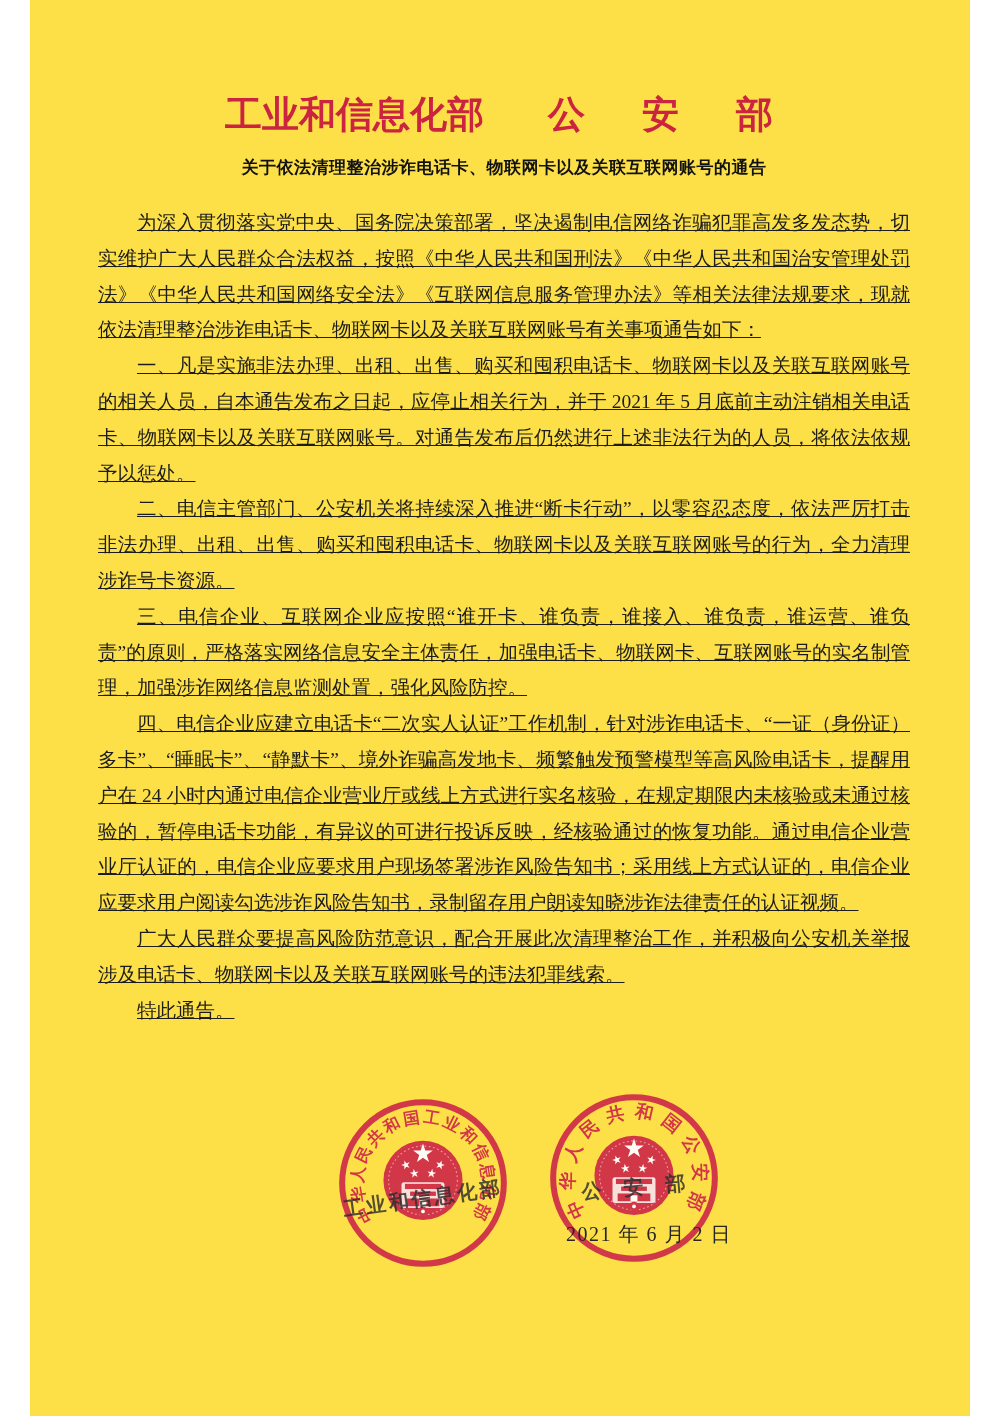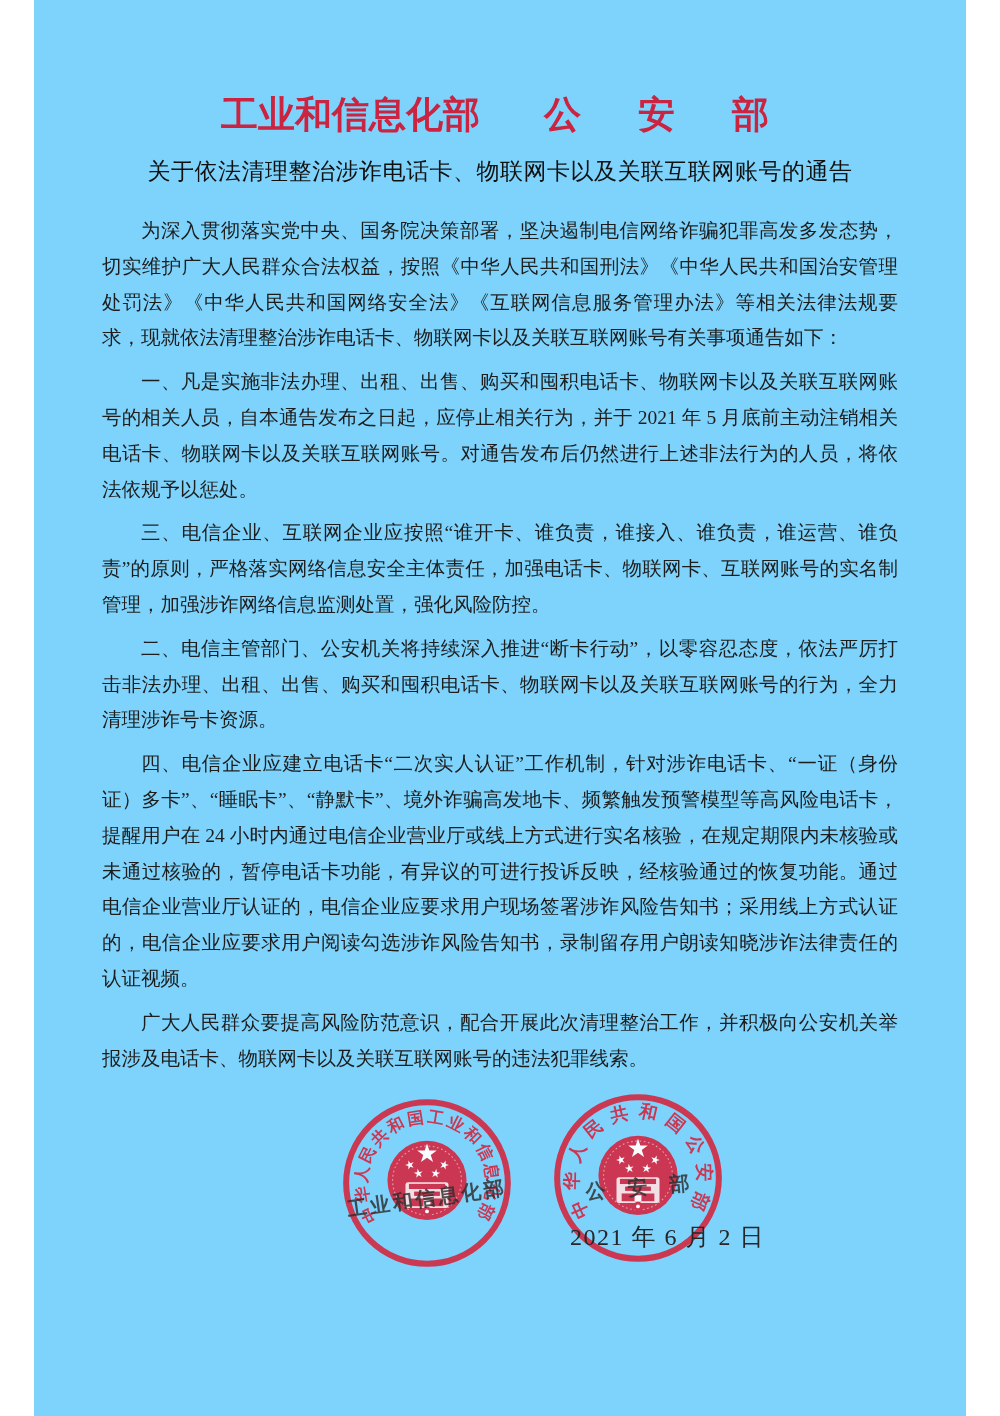--- a/index.html
+++ b/index.html
@@ -1,61 +1,63 @@
 <!DOCTYPE html>
 <html><head>
 <meta charset="utf-8">
 <style>
   html, body { margin: 0; padding: 0; background: #ffffff; }
   .page {
     position: relative;
     width: 932px;
     height: 1416px;
     margin: 0 auto;
-    background: #7dd3fc;
+    background: #fde047;
     overflow: hidden;
     font-family: "Liberation Serif", "DejaVu Serif", serif;
     color: #1d1d1d;
+    padding-left: 8px;
   }
   .header-row {
     display: flex;
     justify-content: center;
     align-items: baseline;
     gap: 64px;
     padding-top: 90px;
   }
   .ministry {
     font-size: 37px;
     font-weight: bold;
     color: #cb2440;
     font-family: "Liberation Serif", "DejaVu Serif", serif;
     white-space: pre;
   }
   .ministry-mps { letter-spacing: 10px; }
   .doc-title {
     margin: 16px 0 0 0;
     text-align: center;
-    font-size: 23px;
-    font-weight: normal;
+    font-size: 17px;
+    font-weight: bold;
     color: #111111;
     letter-spacing: 0.5px;
     font-family: "Liberation Serif", "DejaVu Serif", serif;
   }
   .body-text {
     width: 812px;
     margin: 26px auto 0 auto;
     font-size: 19.5px;
     line-height: 35.8px;
     text-align: justify;
     color: #1d1d1d;
   }
   .body-text p {
-    margin: 8px;
+    margin: 0;
     text-indent: 2em;
     word-break: break-all;
+    text-decoration: underline;
   }
   .seal {
     position: absolute;
     width: 172px;
     height: 172px;
   }
   .seal svg { width: 100%; height: 100%; }
   .seal-miit { left: 307px; top: 1097px; }
   .seal-mps  { left: 518px; top: 1092px; }
   .seal-overlay {
@@ -74,21 +76,21 @@
   }
   .seal-overlay.wide {
     letter-spacing: 1px;
     top: 82px;
     transform: rotate(-5deg);
   }
   .seal-date {
     position: absolute;
     left: 536px;
     top: 1221px;
-    font-size: 24px;
+    font-size: 20px;
     color: #262626;
     letter-spacing: 1.5px;
     font-family: "Liberation Serif", "DejaVu Serif", serif;
     white-space: pre;
   }
 </style>
 </head>
 <body>
 
 <div class="page">
@@ -96,24 +98,25 @@
   <div class="header-row">
     <span class="ministry">工业和信息化部</span>
     <span class="ministry ministry-mps">公　安　部</span>
   </div>
 
   <h1 class="doc-title">关于依法清理整治涉诈电话卡、物联网卡以及关联互联网账号的通告</h1>
 
   <div class="body-text">
     <p>为深入贯彻落实党中央、国务院决策部署，坚决遏制电信网络诈骗犯罪高发多发态势，切实维护广大人民群众合法权益，按照《中华人民共和国刑法》《中华人民共和国治安管理处罚法》《中华人民共和国网络安全法》《互联网信息服务管理办法》等相关法律法规要求，现就依法清理整治涉诈电话卡、物联网卡以及关联互联网账号有关事项通告如下：</p>
     <p>一、凡是实施非法办理、出租、出售、购买和囤积电话卡、物联网卡以及关联互联网账号的相关人员，自本通告发布之日起，应停止相关行为，并于 2021 年 5 月底前主动注销相关电话卡、物联网卡以及关联互联网账号。对通告发布后仍然进行上述非法行为的人员，将依法依规予以惩处。</p>
+    <p>二、电信主管部门、公安机关将持续深入推进“断卡行动”，以零容忍态度，依法严厉打击非法办理、出租、出售、购买和囤积电话卡、物联网卡以及关联互联网账号的行为，全力清理涉诈号卡资源。</p>
     <p>三、电信企业、互联网企业应按照“谁开卡、谁负责，谁接入、谁负责，谁运营、谁负责”的原则，严格落实网络信息安全主体责任，加强电话卡、物联网卡、互联网账号的实名制管理，加强涉诈网络信息监测处置，强化风险防控。</p>
-    <p>二、电信主管部门、公安机关将持续深入推进“断卡行动”，以零容忍态度，依法严厉打击非法办理、出租、出售、购买和囤积电话卡、物联网卡以及关联互联网账号的行为，全力清理涉诈号卡资源。</p>
     <p>四、电信企业应建立电话卡“二次实人认证”工作机制，针对涉诈电话卡、“一证（身份证）多卡”、“睡眠卡”、“静默卡”、境外诈骗高发地卡、频繁触发预警模型等高风险电话卡，提醒用户在 24 小时内通过电信企业营业厅或线上方式进行实名核验，在规定期限内未核验或未通过核验的，暂停电话卡功能，有异议的可进行投诉反映，经核验通过的恢复功能。通过电信企业营业厅认证的，电信企业应要求用户现场签署涉诈风险告知书；采用线上方式认证的，电信企业应要求用户阅读勾选涉诈风险告知书，录制留存用户朗读知晓涉诈法律责任的认证视频。</p>
     <p>广大人民群众要提高风险防范意识，配合开展此次清理整治工作，并积极向公安机关举报涉及电话卡、物联网卡以及关联互联网账号的违法犯罪线索。</p>
+    <p>特此通告。</p>
   </div>
 
   <div class="seal seal-miit">
     <svg viewBox="0 0 200 200">
       <defs>
         <path id="ringL" d="M 46.4 145 A 70 70 0 1 1 153.6 145" fill="none"></path>
         <path id="starL" d="M0,-1 L0.2245,-0.309 L0.951,-0.309 L0.3633,0.118 L0.5878,0.809 L0,0.382 L-0.5878,0.809 L-0.3633,0.118 L-0.951,-0.309 L-0.2245,-0.309 Z"></path>
       </defs>
       <circle cx="100" cy="100" r="94" fill="none" stroke="#d02f49" stroke-width="7" opacity="0.95"></circle>
       <text fill="#d02f49" font-size="19" font-weight="bold" letter-spacing="3" opacity="0.95">

